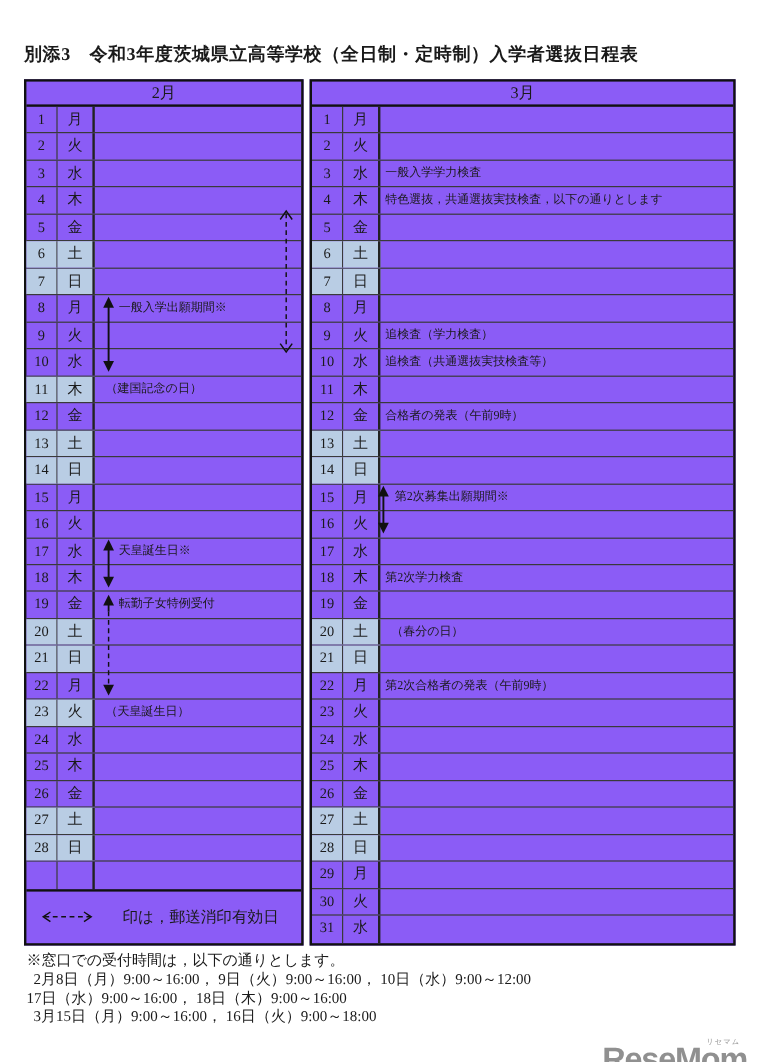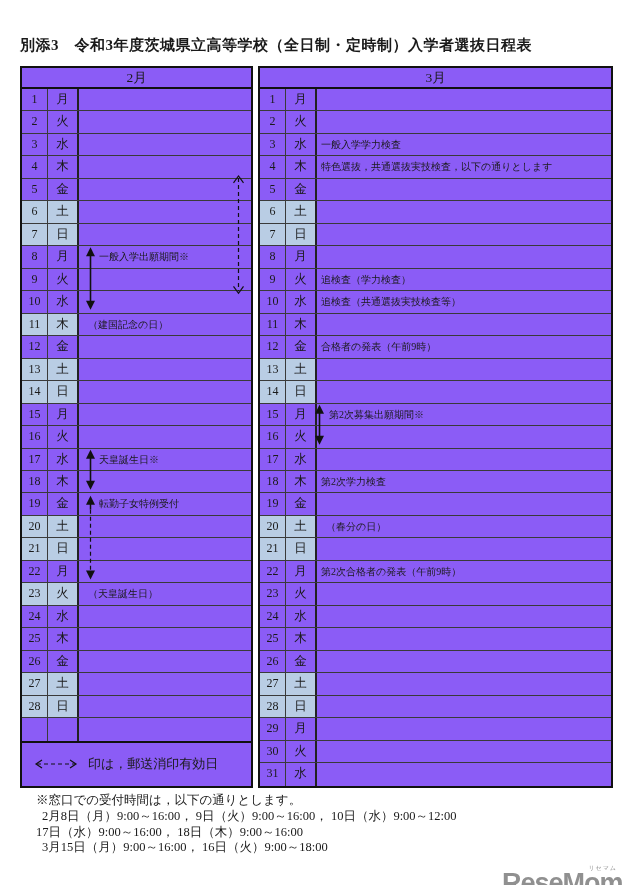--- a/index.html
+++ b/index.html
@@ -28,28 +28,28 @@
   .c-desc{flex:1;font-size:10px;line-height:21.5px;white-space:nowrap;overflow:hidden;}
   .shaded .c-num,.shaded .c-dow{background:#b9cde4;}
   .ev{display:inline-block;}
   .ev-event{padding-left:4px;}
   .ev-holiday{padding-left:9px;}
   .ev-period{padding-left:20px;}
   #cal-mar .ev-period{padding-left:12px;}
 
   
   .legend{flex:1;box-sizing:border-box;border-top:2px solid #111;display:flex;
-          align-items:center;padding-left:12px;gap:10px;}
+          align-items:center;padding-left:12px;gap:24px;}
   .legend-text{font-size:13px;}
 
   
   #arrow-overlay{position:absolute;left:0;top:0;width:637px;height:885px;pointer-events:none;}
 
   
-  #footnotes{position:absolute;left:36px;top:793px;font-size:12.5px;line-height:15.8px;
+  #footnotes{position:absolute;left:22px;top:793px;font-size:12.5px;line-height:15.8px;
              white-space:nowrap;}
   #footnotes .fn-line:nth-child(2),#footnotes .fn-line:nth-child(4){padding-left:6px;}
 
   
   #logo{position:absolute;right:8px;top:868px;font-family:"Liberation Sans",sans-serif;
         font-weight:bold;font-size:27px;color:#909090;letter-spacing:-1px;}
   #logo .ruby{position:absolute;right:12px;top:-4px;font-size:6px;font-weight:normal;
         letter-spacing:1px;color:#909090;}
 </style>
 </head>

